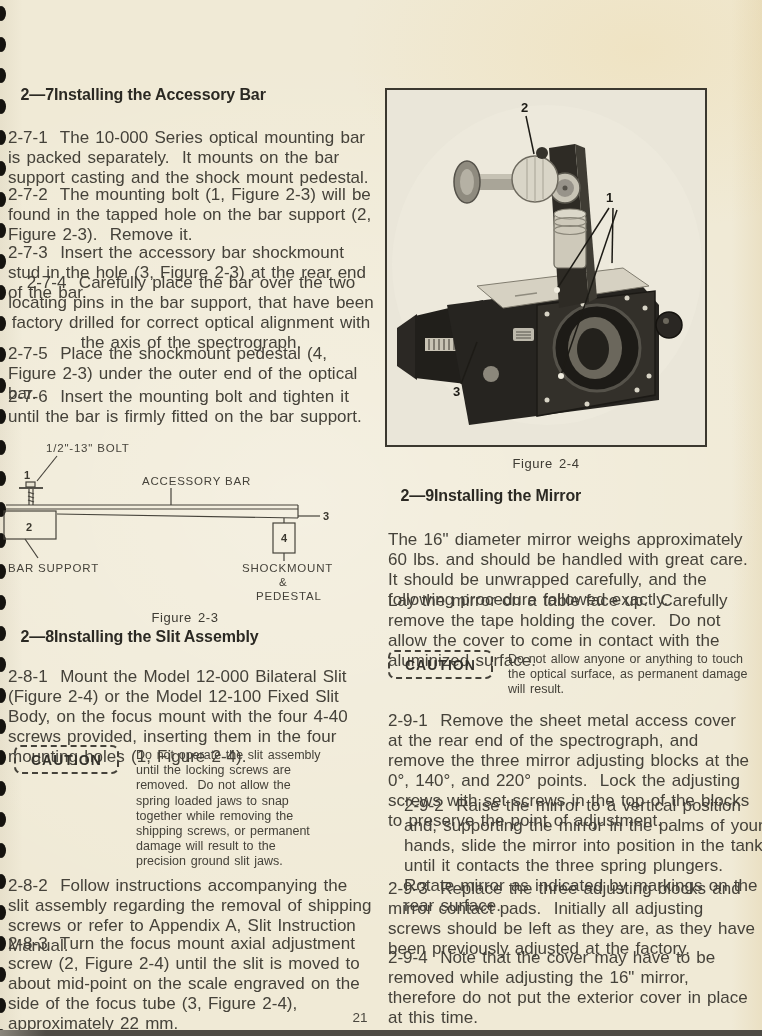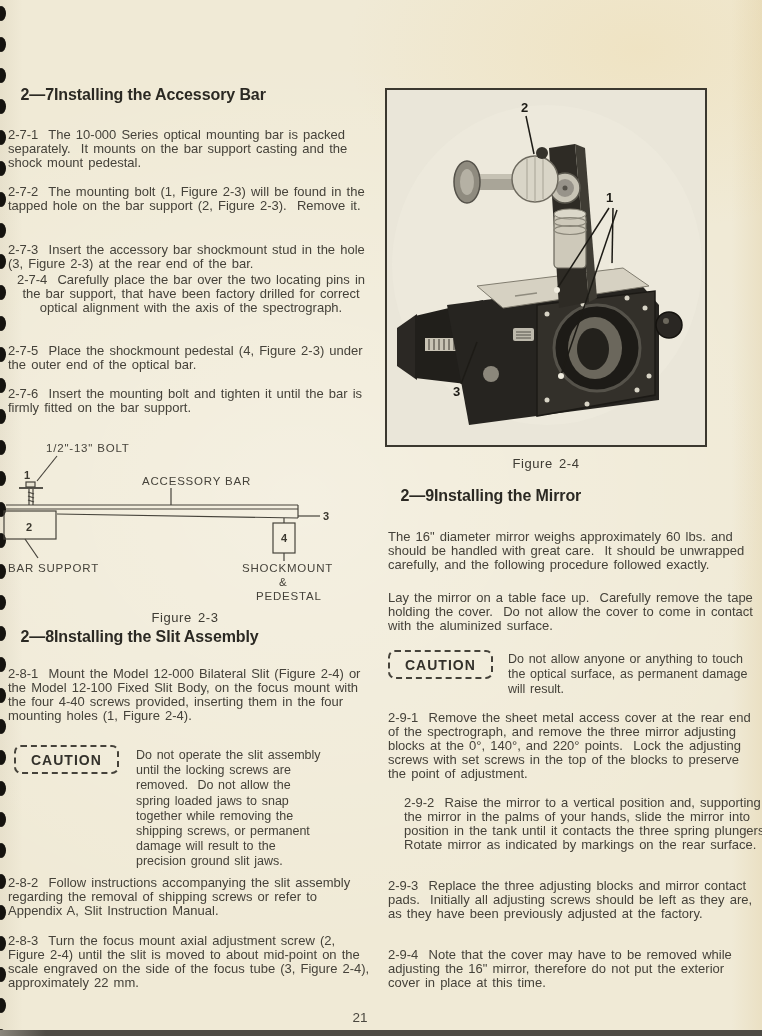--- a/index.html
+++ b/index.html
@@ -10,21 +10,21 @@
     font-family:"Liberation Sans", sans-serif;
     background:
       linear-gradient(90deg, rgba(110,90,50,0.07), rgba(0,0,0,0) 3%, rgba(0,0,0,0) 96%, rgba(190,150,60,0.12)),
       radial-gradient(ellipse 420px 260px at 640px 50px, rgba(235,200,120,0.20), rgba(0,0,0,0) 70%),
       radial-gradient(ellipse 700px 600px at 300px 500px, rgba(255,255,255,0.28), rgba(0,0,0,0) 75%),
       #f0ead6;
     color:#45423a;
   }
   .para{
     position:absolute;
-    font-size:13px;line-height:14px;
+    font-size:17px;line-height:20px;
     word-spacing:1.5px;
     white-space:pre-wrap;
     color:#45423a;
   }
   .h{
     position:absolute;
     font-size:16px;font-weight:bold;color:#2b2923;
     letter-spacing:-0.1px;
   }
   .h .num{display:inline-block;min-width:46px;text-align:right;}

